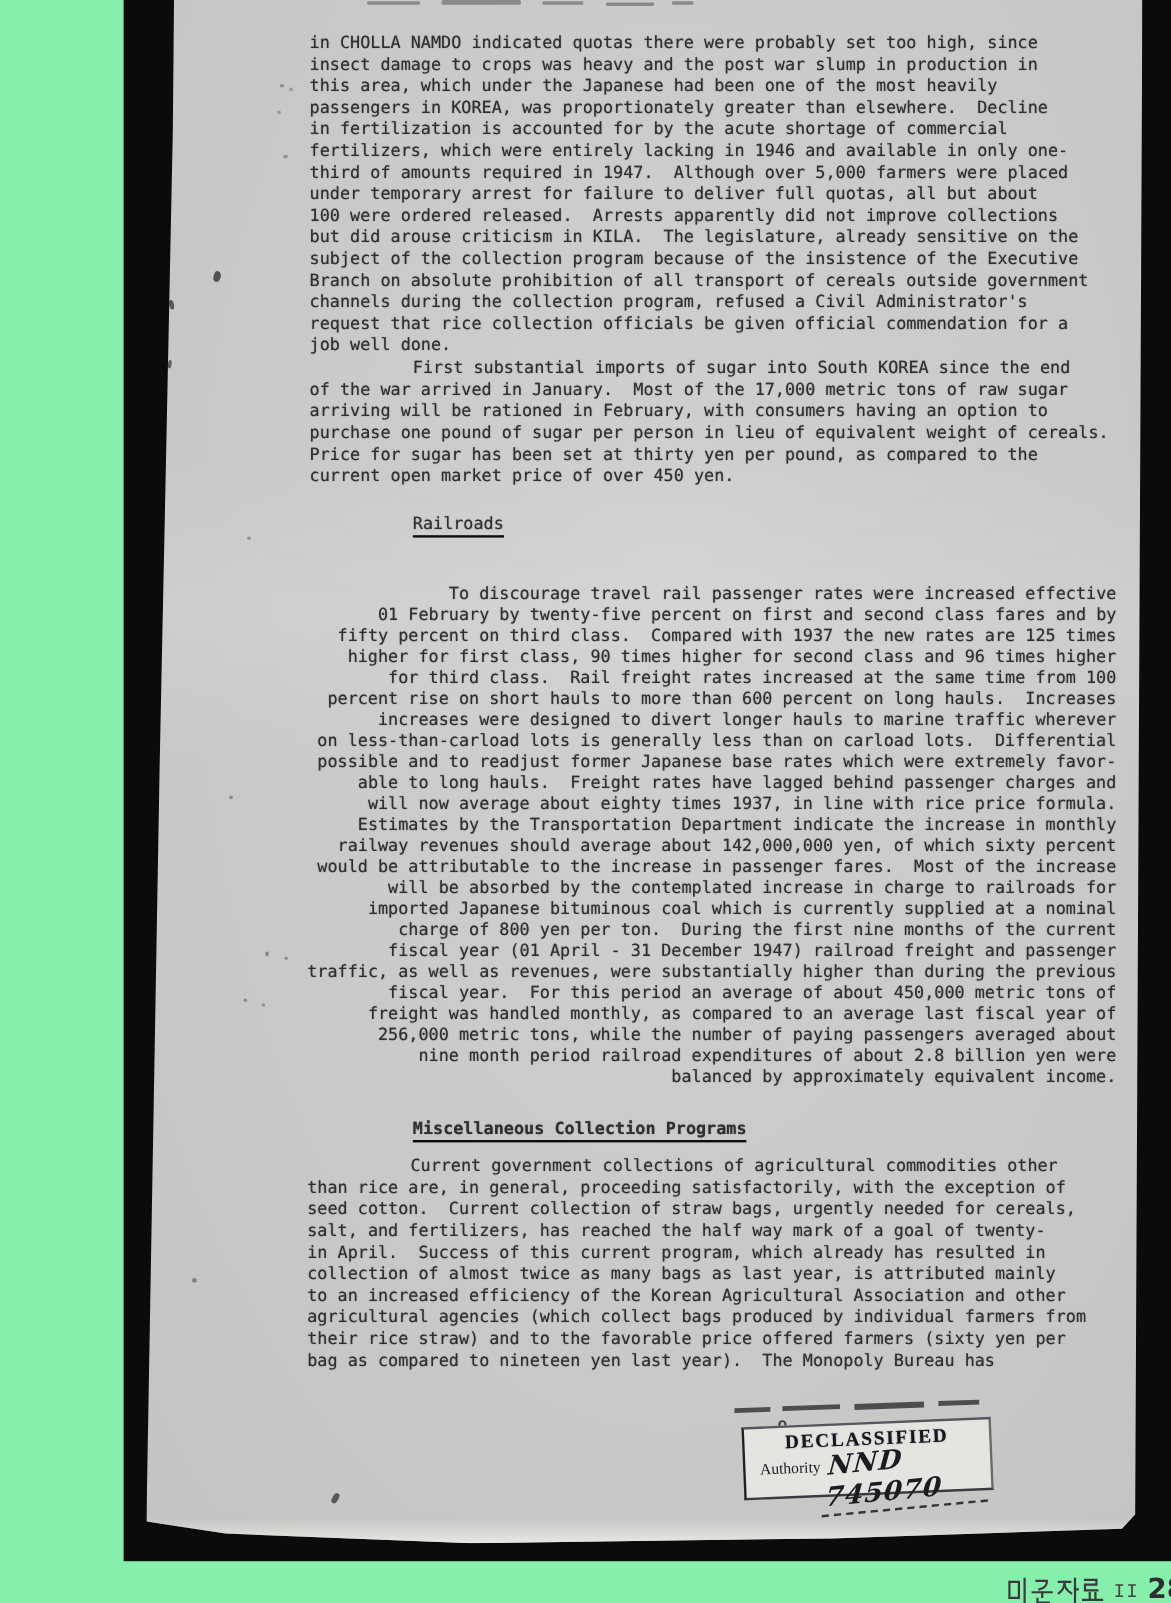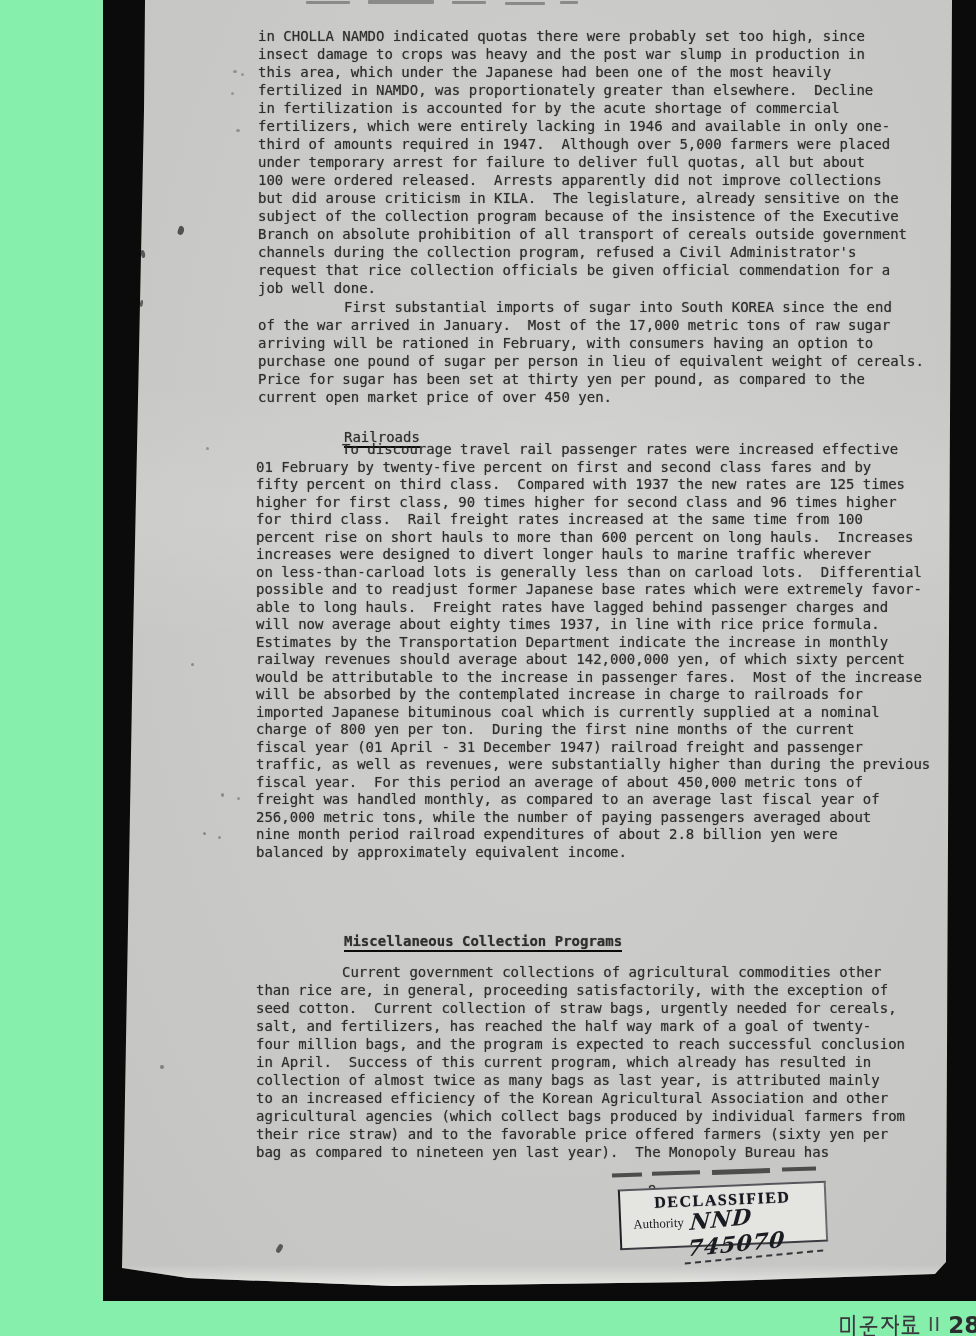--- a/index.html
+++ b/index.html
@@ -32,21 +32,21 @@
   .para, .sec-header, .page-num {
     position:absolute; font-family:"DejaVu Sans Mono", monospace;
     font-size:14px; color:#262626; text-shadow:0 0 1px rgba(40,40,40,.65);
     opacity:.94;
   }
   .para { line-height:18px; }
   .para .line { white-space:pre; }
   .para.indent .line:first-child { padding-left:86px; }
   .p1 { left:258px; top:27px; }
   .p2 { left:258px; top:298px; }
-  .p3 { left:256px; top:441px; line-height:17.5px; }
+  .p3 { left:256px; top:487px; line-height:17.5px;text-align:right; }
   .p4 { left:256px; top:963px; }
   .sec-header { border-bottom:2px solid #000000; padding-bottom:1px; }
   .h1 { left:344px; top:429px; }
   .h2 { left:344px; top:933px;font-weight:bold; }
   .page-num { left:648px; top:1182px; }
   
   .frag { position:absolute; background:#565656; opacity:.55; border-radius:1px; }
   .f1 { left:306px; top:1px; width:44px; height:3px; }
   .f2 { left:368px; top:0;   width:66px; height:4px; }
   .f3 { left:452px; top:1px; width:34px; height:3px; }
@@ -84,22 +84,22 @@
   .s2 { left:652px; top:1171px; width:48px; height:4px; transform:rotate(-2deg); }
   .s3 { left:712px; top:1169px; width:58px; height:5px; transform:rotate(-2deg); }
   .s4 { left:782px; top:1167px; width:34px; height:4px; transform:rotate(-2deg); }
   
   .caption {
     position:absolute; left:838px; top:1311px;
     display:flex; align-items:flex-end;
   }
   .caption svg { display:block; margin-right:2px; }
   .cap-roman {
-    font-family:Liberation Sans, sans-serif;
-    font-size:20px; color:#45454a; margin:0 7px 2px 6px; letter-spacing:1px;
+    font-family:Liberation Mono, monospace;
+    font-size:16px; color:#45454a; margin:0 7px 2px 6px; letter-spacing:1px;
   }
   .cap-number {
     font-family:"DejaVu Sans", sans-serif; font-weight:bold;
     font-size:23px; color:#2d2d30;
   }
 </style>
 </head>
 <body>
 
 <div class="page">
@@ -111,21 +111,21 @@
   <div class="frag f1"></div>
   <div class="frag f2"></div>
   <div class="frag f3"></div>
   <div class="frag f4"></div>
   <div class="frag f5"></div>
 
   <div class="para p1">
       <div class="line">in CHOLLA NAMDO indicated quotas there were probably set too high, since</div>
       <div class="line">insect damage to crops was heavy and the post war slump in production in</div>
       <div class="line">this area, which under the Japanese had been one of the most heavily</div>
-      <div class="line">fertilized in NAMDO, was proportionately greater than elsewhere.  Decline</div>
+      <div class="line">passengers in KOREA, was proportionately greater than elsewhere.  Decline</div>
       <div class="line">in fertilization is accounted for by the acute shortage of commercial</div>
       <div class="line">fertilizers, which were entirely lacking in 1946 and available in only one-</div>
       <div class="line">third of amounts required in 1947.  Although over 5,000 farmers were placed</div>
       <div class="line">under temporary arrest for failure to deliver full quotas, all but about</div>
       <div class="line">100 were ordered released.  Arrests apparently did not improve collections</div>
       <div class="line">but did arouse criticism in KILA.  The legislature, already sensitive on the</div>
       <div class="line">subject of the collection program because of the insistence of the Executive</div>
       <div class="line">Branch on absolute prohibition of all transport of cereals outside government</div>
       <div class="line">channels during the collection program, refused a Civil Administrator's</div>
       <div class="line">request that rice collection officials be given official commendation for a</div>
@@ -170,21 +170,20 @@
       <div class="line">balanced by approximately equivalent income.</div>
     </div>
 
   <div class="sec-header h2">Miscellaneous Collection Programs</div>
 
   <div class="para p4 indent">
       <div class="line">Current government collections of agricultural commodities other</div>
       <div class="line">than rice are, in general, proceeding satisfactorily, with the exception of</div>
       <div class="line">seed cotton.  Current collection of straw bags, urgently needed for cereals,</div>
       <div class="line">salt, and fertilizers, has reached the half way mark of a goal of twenty-</div>
-      <div class="line">four million bags, and the program is expected to reach successful conclusion</div>
       <div class="line">in April.  Success of this current program, which already has resulted in</div>
       <div class="line">collection of almost twice as many bags as last year, is attributed mainly</div>
       <div class="line">to an increased efficiency of the Korean Agricultural Association and other</div>
       <div class="line">agricultural agencies (which collect bags produced by individual farmers from</div>
       <div class="line">their rice straw) and to the favorable price offered farmers (sixty yen per</div>
       <div class="line">bag as compared to nineteen yen last year).  The Monopoly Bureau has</div>
     </div>
 
   <div class="page-num">9</div>
 

